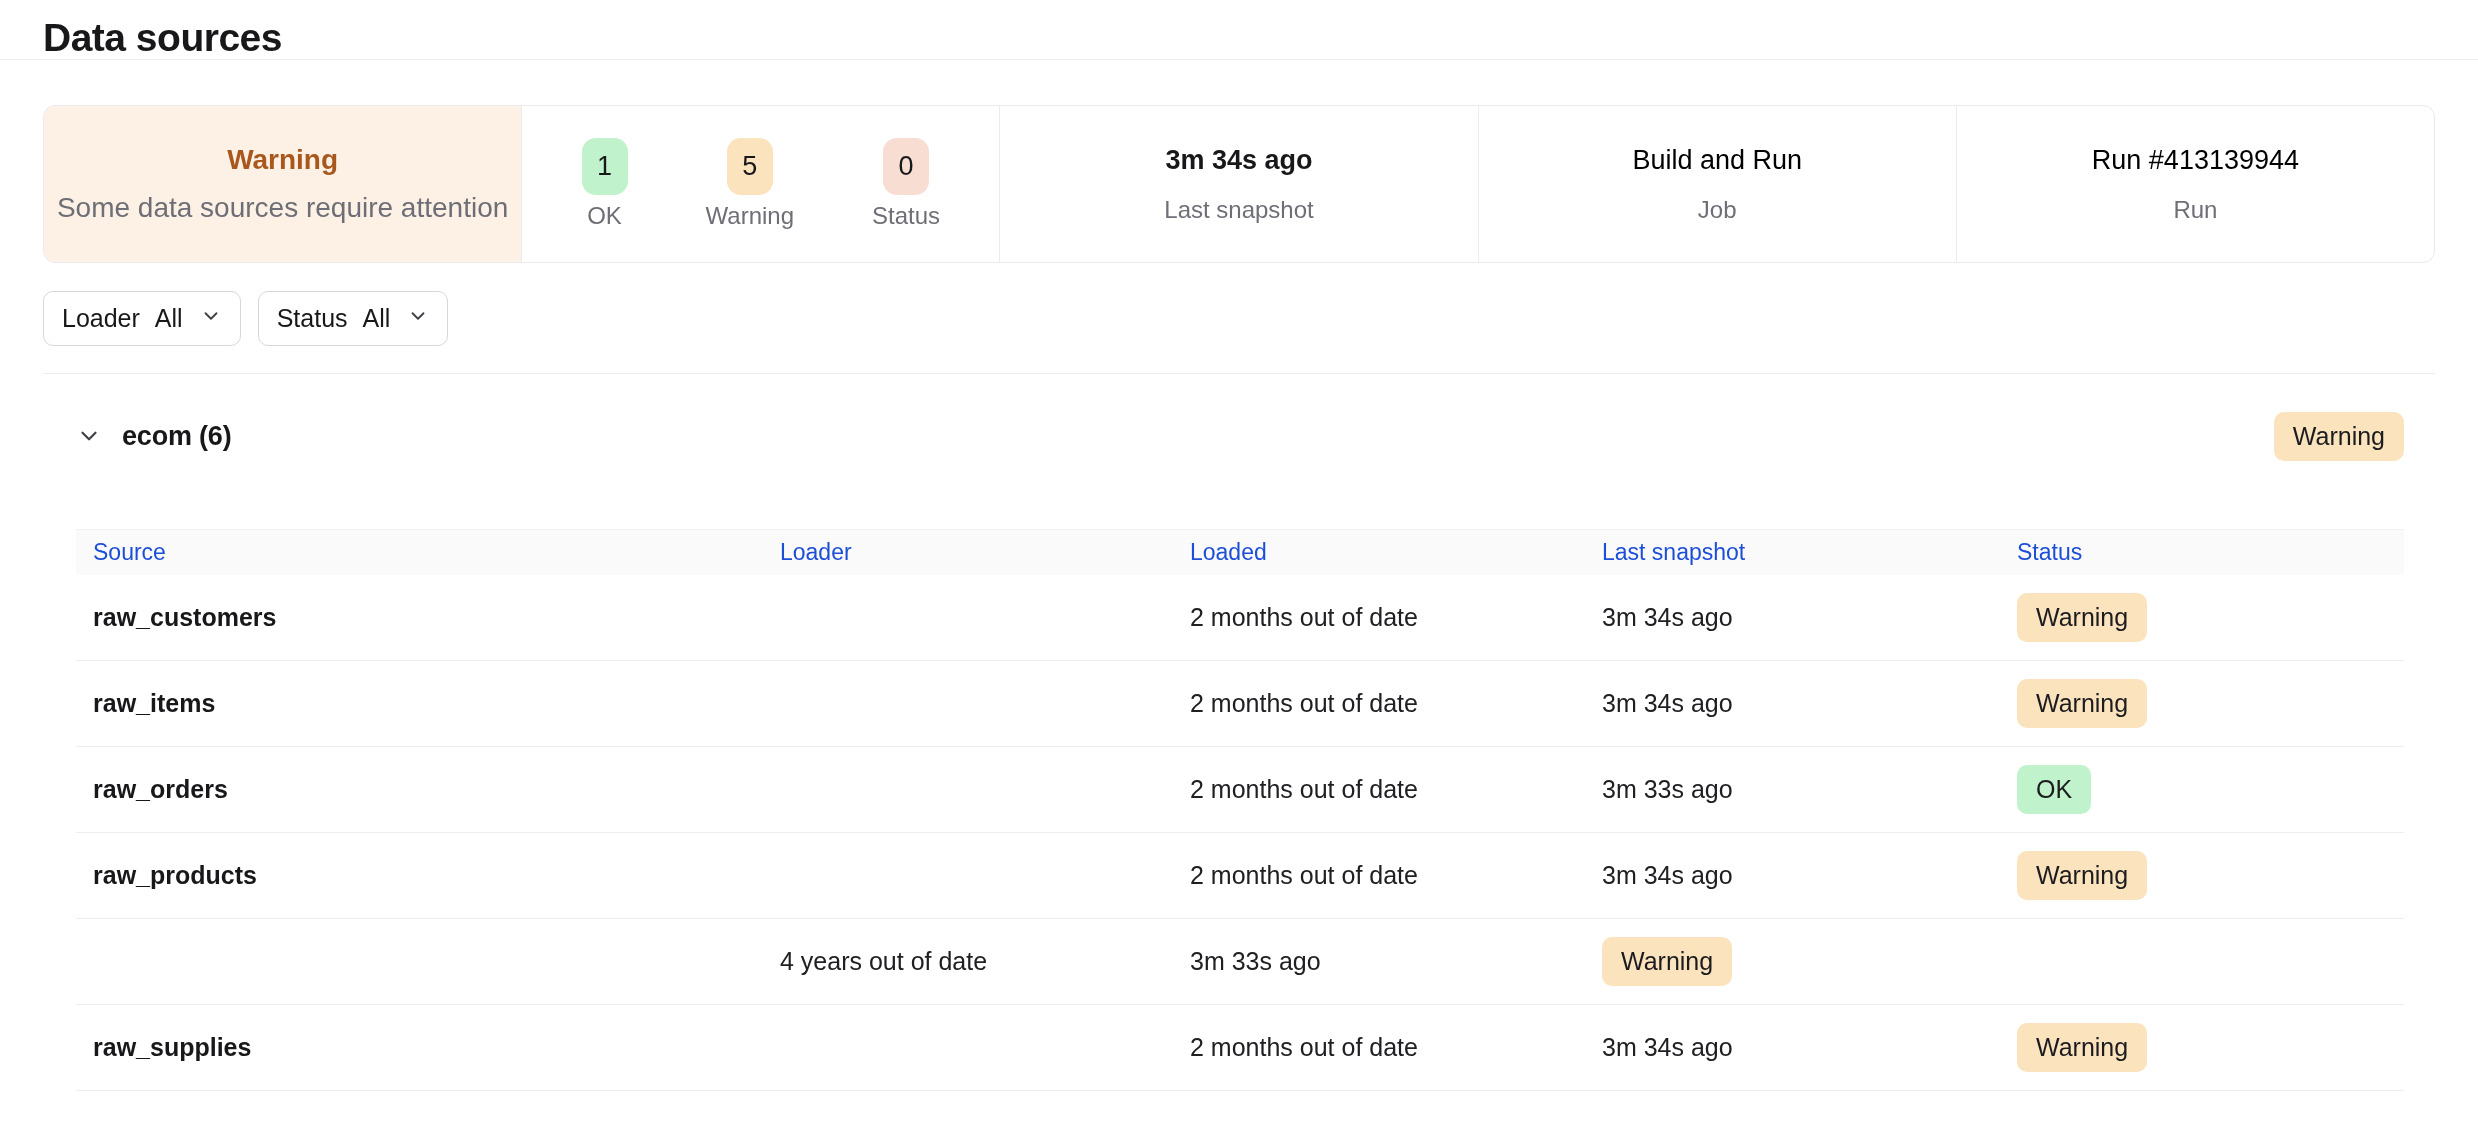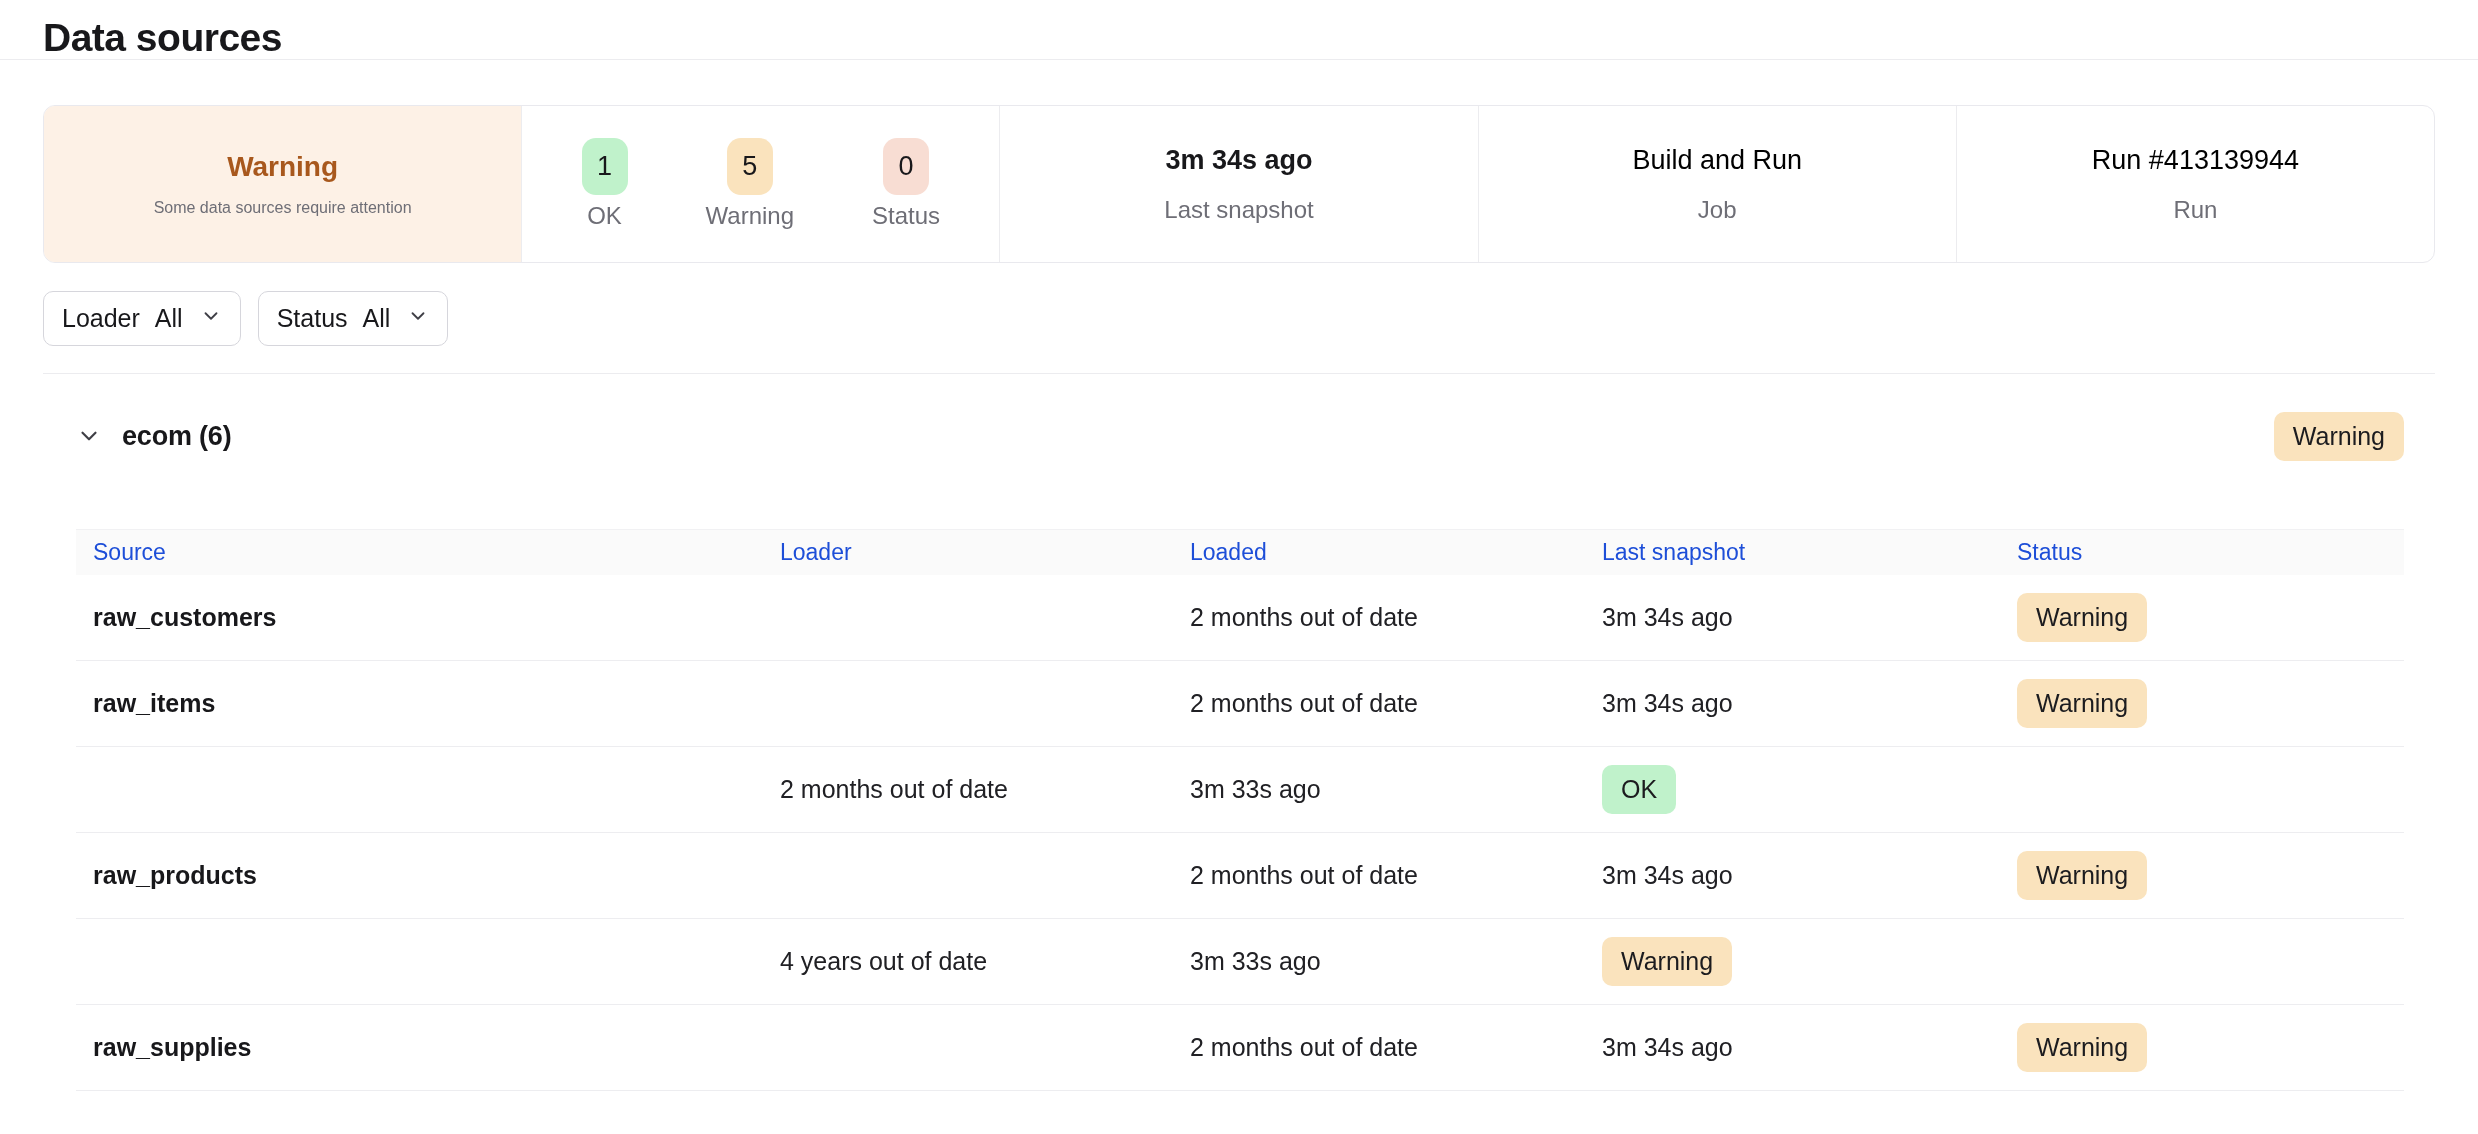--- a/index.html
+++ b/index.html
@@ -44,21 +44,21 @@
     background: #fdf1e6;
     border-radius: 11px 0 0 11px;
   }
   .status-title {
     font-size: 28px;
     font-weight: 700;
     color: #a8581d;
   }
   .status-subtitle {
     margin-top: 16px;
-    font-size: 16px;
+    font-size: 28px;
     color: #6e6e76;
   }
   .counts-wrap {
     display: flex;
     align-items: flex-start;
     gap: 78px;
   }
   .count-item {
     display: flex;
     flex-direction: column;
@@ -289,20 +289,21 @@
 
     <div class="t-row t-body-row">
       <div class="cell-source">raw_items</div>
       <div></div>
       <div>2 months out of date</div>
       <div>3m 34s ago</div>
       <div><span class="badge">Warning</span></div>
     </div>
 
     <div class="t-row t-body-row">
+      <div class="cell-source">raw_orders</div>
       <div></div>
       <div>2 months out of date</div>
       <div>3m 33s ago</div>
       <div><span class="badge ok">OK</span></div>
     </div>
 
     <div class="t-row t-body-row">
       <div class="cell-source">raw_products</div>
       <div></div>
       <div>2 months out of date</div>

